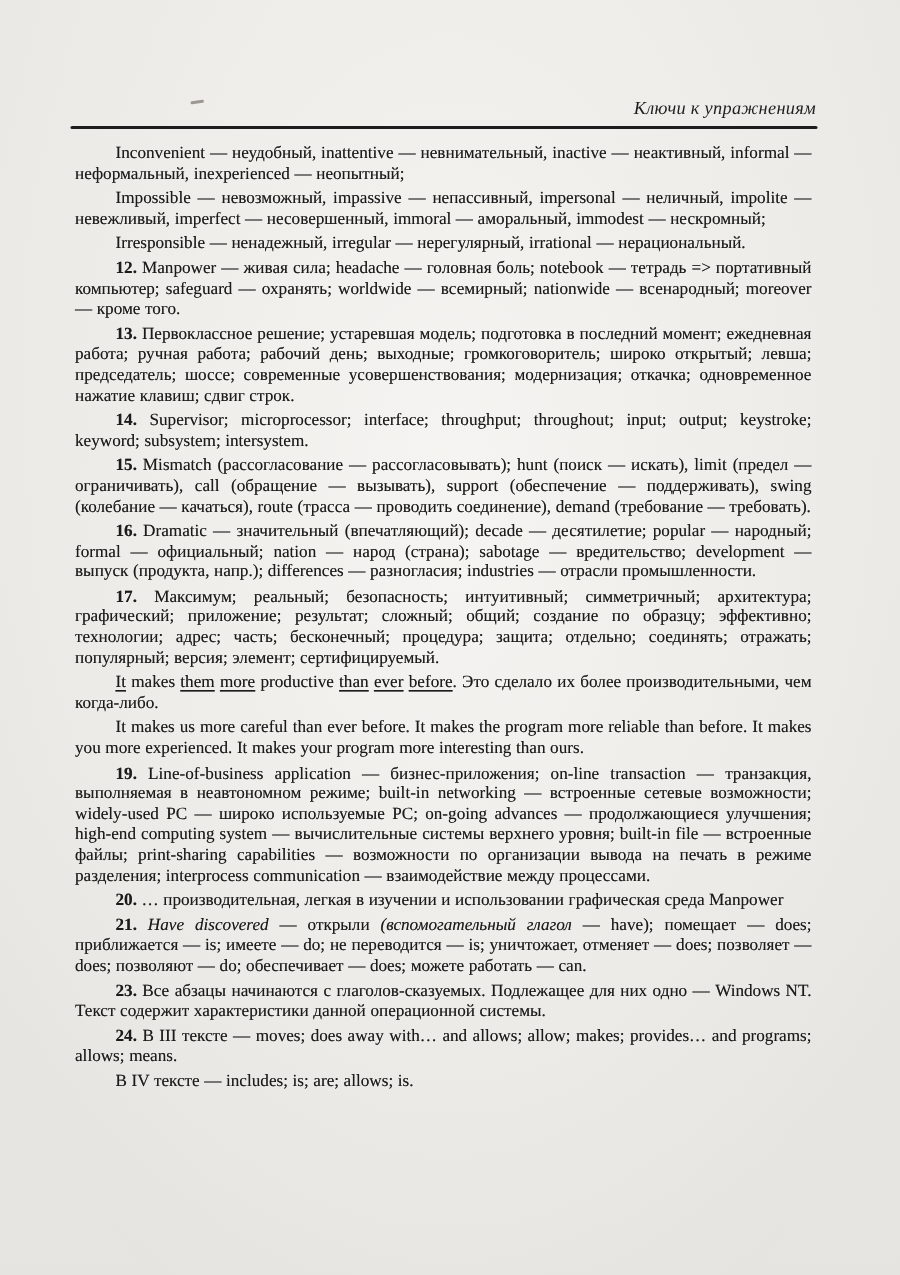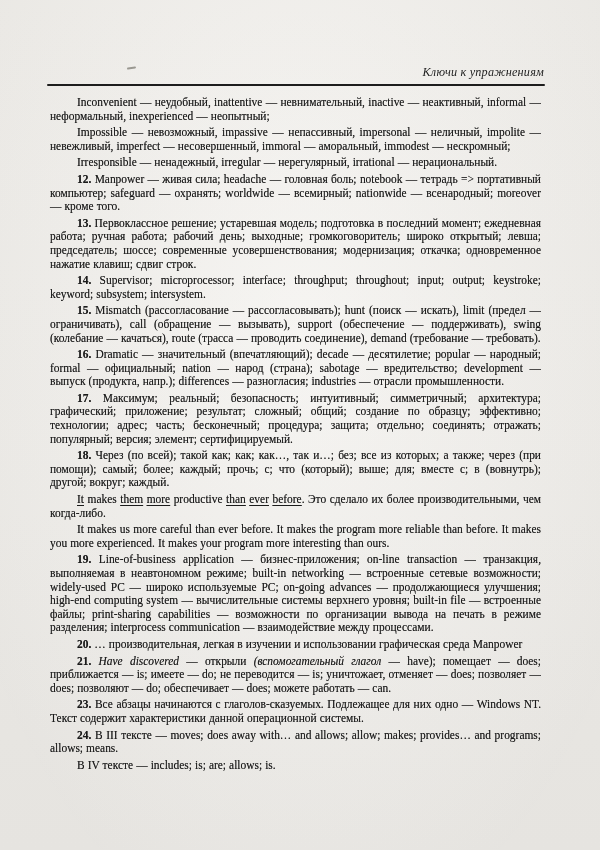--- a/index.html
+++ b/index.html
@@ -66,21 +66,20 @@
   <div class="body-text" id="body-text">
       <p class="para"><span>Inconvenient — неудобный, inattentive — невнимательный, inactive — неактивный, informal — неформальный, inexperienced — неопытный;</span></p>
       <p class="para"><span>Impossible — невозможный, impassive — непассивный, impersonal — неличный, impolite — невежливый, imperfect — несовершенный, immoral — аморальный, immodest — нескромный;</span></p>
       <p class="para"><span>Irresponsible — ненадежный, irregular — нерегулярный, irrational — нерациональный.</span></p>
       <p class="para"><span class="b">12.</span><span> Manpower — живая сила; headache — головная боль; notebook — тетрадь =&gt; портативный компьютер; safeguard — охранять; worldwide — всемирный; nationwide — всенародный; moreover — кроме того.</span></p>
       <p class="para"><span class="b">13.</span><span> Первоклассное решение; устаревшая модель; подготовка в последний момент; ежедневная работа; ручная работа; рабочий день; выходные; громкоговоритель; широко открытый; левша; председатель; шоссе; современные усовершенствования; модернизация; откачка; одновременное нажатие клавиш; сдвиг строк.</span></p>
       <p class="para"><span class="b">14.</span><span> Supervisor; microprocessor; interface; throughput; throughout; input; output; keystroke; keyword; subsystem; intersystem.</span></p>
       <p class="para"><span class="b">15.</span><span> Mismatch (рассогласование — рассогласовывать); hunt (поиск — искать), limit (предел — ограничивать), call (обращение — вызывать), support (обеспечение — поддерживать), swing (колебание — качаться), route (трасса — проводить соединение), demand (требование — требовать).</span></p>
       <p class="para"><span class="b">16.</span><span> Dramatic — значительный (впечатляющий); decade — десятилетие; popular — народный; formal — официальный; nation — народ (страна); sabotage — вредительство; development — выпуск (продукта, напр.); differences — разногласия; industries — отрасли промышленности.</span></p>
       <p class="para"><span class="b">17.</span><span> Максимум; реальный; безопасность; интуитивный; симметричный; архитектура; графический; приложение; результат; сложный; общий; создание по образцу; эффективно; технологии; адрес; часть; бесконечный; процедура; защита; отдельно; соединять; отражать; популярный; версия; элемент; сертифицируемый.</span></p>
-      <p class="para"><span class="b">18.</span><span> Через (по всей); такой как; как; как…, так и…; без; все из которых; а также; через (при помощи); самый; более; каждый; прочь; с; что (который); выше; для; вместе с; в (вовнутрь); другой; вокруг; каждый.</span></p>
       <p class="para"><span class="u">It</span><span> makes </span><span class="u">them</span><span> </span><span class="u">more</span><span> productive </span><span class="u">than</span><span> </span><span class="u">ever</span><span> </span><span class="u">before</span><span>. Это сделало их более производительными, чем когда-либо.</span></p>
       <p class="para"><span>It makes us more careful than ever before. It makes the program more reliable than before. It makes you more experienced. It makes your program more interesting than ours.</span></p>
       <p class="para"><span class="b">19.</span><span> Line-of-business application — бизнес-приложения; on-line transaction — транзакция, выполняемая в неавтономном режиме; built-in networking — встроенные сетевые возможности; widely-used PC — широко используемые PC; on-going advances — продолжающиеся улучшения; high-end computing system — вычислительные системы верхнего уровня; built-in file — встроенные файлы; print-sharing capabilities — возможности по организации вывода на печать в режиме разделения; interprocess communication — взаимодействие между процессами.</span></p>
       <p class="para"><span class="b">20.</span><span> … производительная, легкая в изучении и использовании графическая среда Manpower</span></p>
       <p class="para"><span class="b">21.</span><span> </span><span class="i">Have discovered</span><span> — открыли </span><span class="i">(вспомогательный глагол</span><span> — have); помещает — does; приближается — is; имеете — do; не переводится — is; уничтожает, отменяет — does; позволяет — does; позволяют — do; обеспечивает — does; можете работать — can.</span></p>
       <p class="para"><span class="b">23.</span><span> Все абзацы начинаются с глаголов-сказуемых. Подлежащее для них одно — Windows NT. Текст содержит характеристики данной операционной системы.</span></p>
       <p class="para"><span class="b">24.</span><span> В III тексте — moves; does away with… and allows; allow; makes; provides… and programs; allows; means.</span></p>
       <p class="para"><span>В IV тексте — includes; is; are; allows; is.</span></p>
     </div>
 </div>

